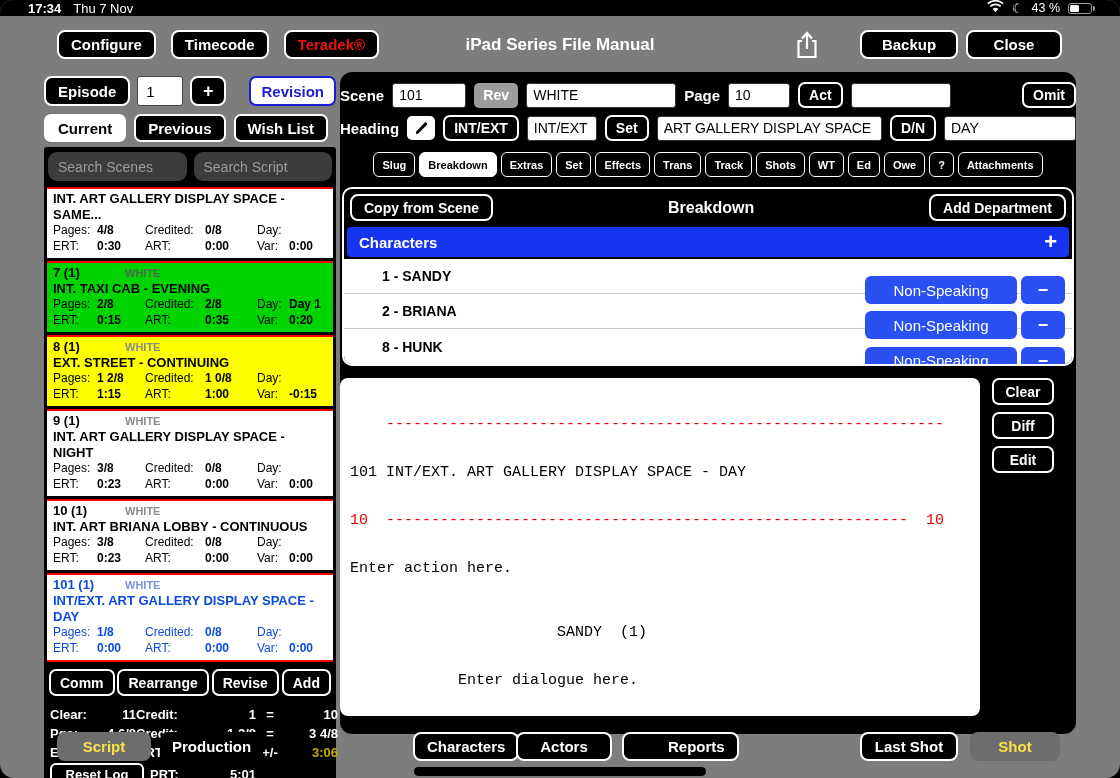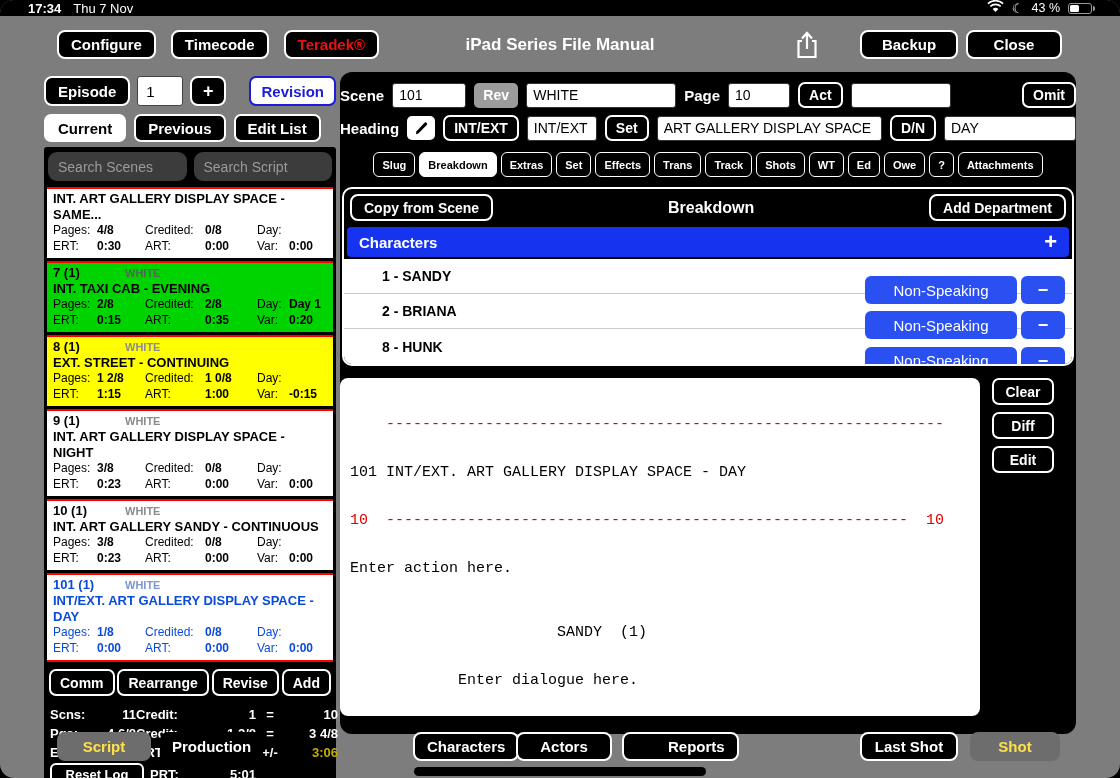--- a/index.html
+++ b/index.html
@@ -179,21 +179,21 @@
   <div class="left-panel">
     <div class="ep-row">
       <button class="btn ep-btn">Episode</button>
       <input class="ep-input" value="1" style="">
       <button class="btn plus-btn">+</button>
       <button class="revision-btn">Revision</button>
     </div>
     <div class="seg-row">
       <button class="btn seg active">Current</button>
       <button class="btn seg">Previous</button>
-      <button class="btn seg">Edit List</button>
+      <button class="btn seg">Wish List</button>
     </div>
 
     <div class="left-black">
       <div class="search-row">
         <input class="search-input" placeholder="Search Scenes" style="">
         <input class="search-input" placeholder="Search Script" style="">
       </div>
 
       <div class="scene-list">
 
@@ -263,21 +263,21 @@
             <span class="cell"><span class="lbl">ART:</span><b>0:00</b></span>
             <span class="cell"><span class="lbl">Var:</span><b>0:00</b></span>
           </div>
         </div>
 
         <div class="scene">
           <div class="s-line1">
             <span class="s-num">10 (1)</span>
             <span class="s-rev">WHITE</span>
           </div>
-          <div class="s-title">INT. ART GALLERY SANDY - CONTINUOUS</div>
+          <div class="s-title">INT. ART BRIANA LOBBY - CONTINUOUS</div>
           <div class="s-stats">
             <span class="cell"><span class="lbl">Pages:</span><b>3/8</b></span>
             <span class="cell"><span class="lbl">Credited:</span><b>0/8</b></span>
             <span class="cell"><span class="lbl">Day:</span><b></b></span>
           </div>
           <div class="s-stats">
             <span class="cell"><span class="lbl">ERT:</span><b>0:23</b></span>
             <span class="cell"><span class="lbl">ART:</span><b>0:00</b></span>
             <span class="cell"><span class="lbl">Var:</span><b>0:00</b></span>
           </div>
@@ -305,21 +305,21 @@
 
       <div class="action-row">
         <button class="btn">Comm</button>
         <button class="btn">Rearrange</button>
         <button class="btn">Revise</button>
         <button class="btn">Add</button>
       </div>
 
       <div class="stats">
         <div class="st-row">
-          <span>Scns:</span>
+          <span>Clear:</span>
           <span class="st-val">11</span>
           <span>Credit:</span>
           <span class="st-val">1</span>
           <span class="st-mid">=</span>
           <span class="st-val">10</span>
         </div>
         <div class="st-row">
           <span>Pgs:</span>
           <span class="st-val">4 6/8</span>
           <span>Credit:</span>

